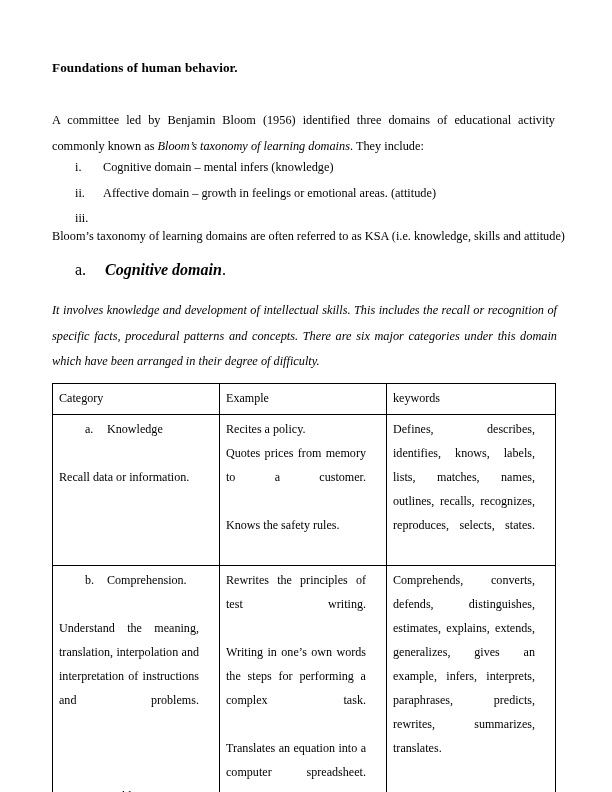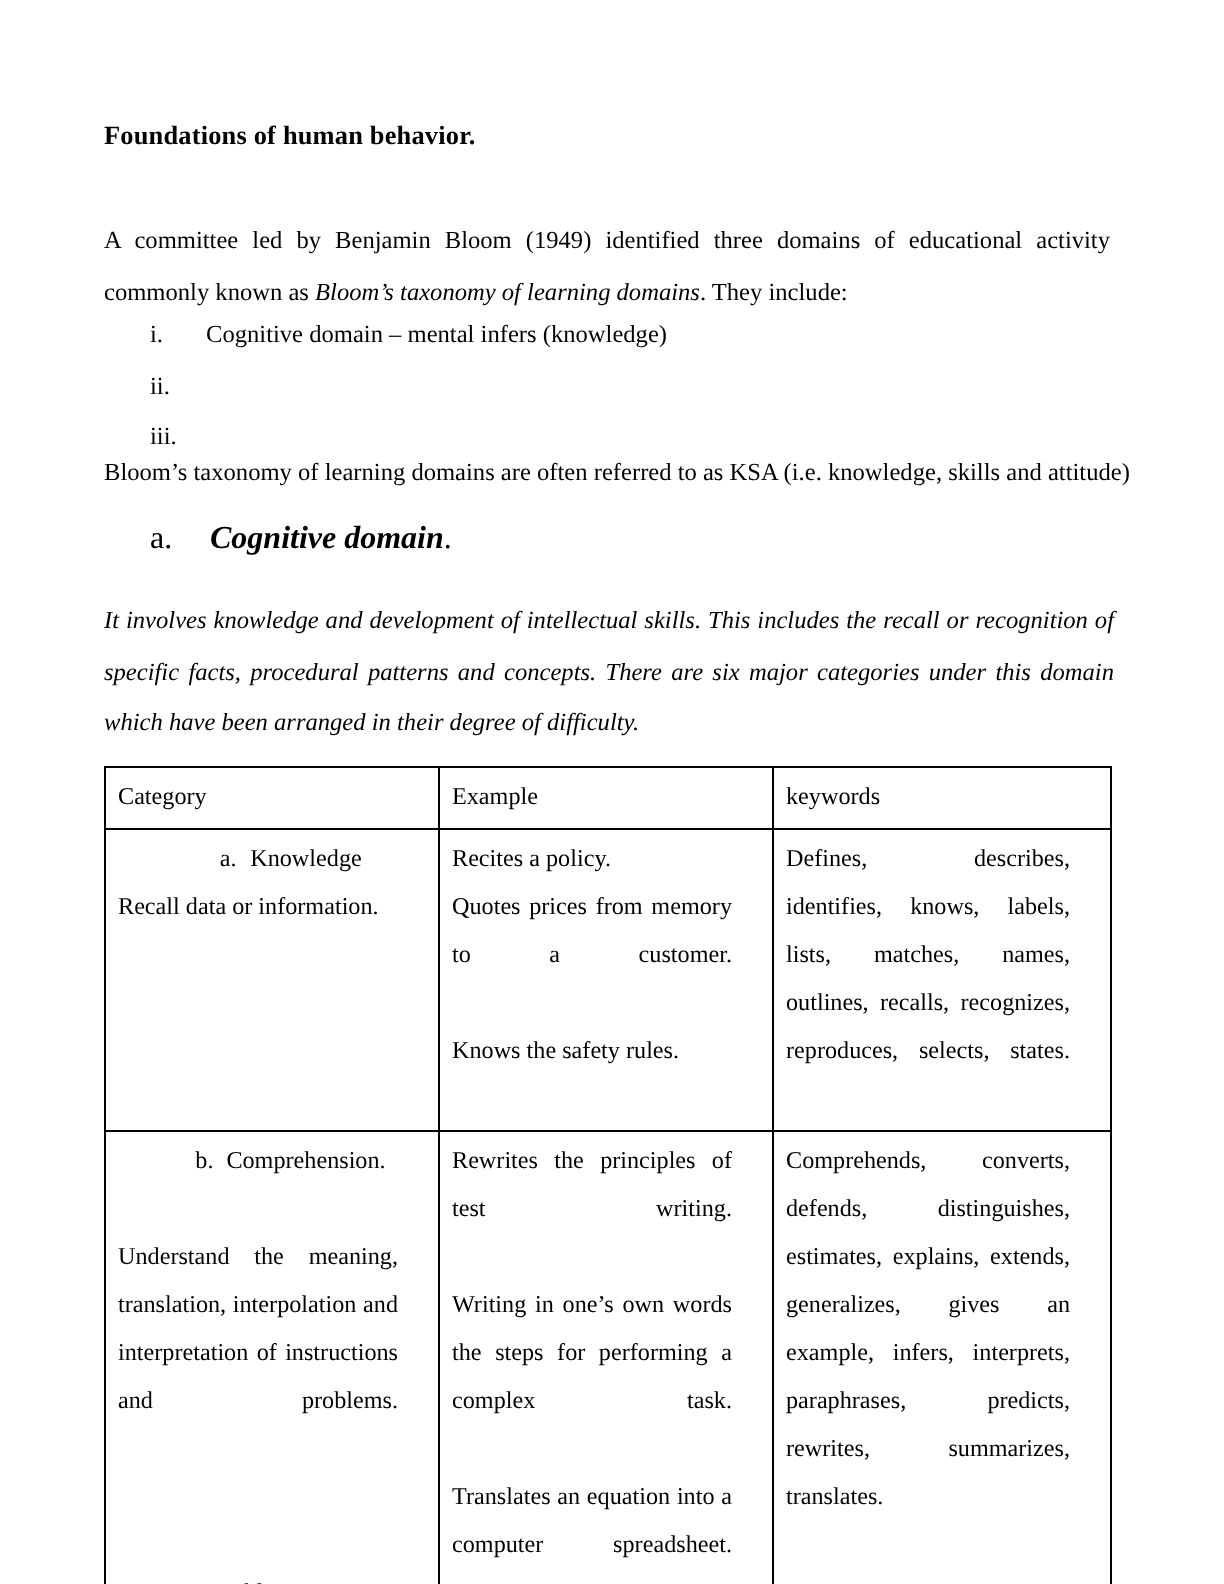--- a/index.html
+++ b/index.html
@@ -148,58 +148,59 @@
     padding-top: 1px;
     padding-bottom: 1px;
     text-align: left;
   }
 
   td.body-cell { height: 120px; }
   td.body-cell-2 { height: 217px; }
 
   .cat-line {
     padding-left: 26px;
-    text-align: center;
+    text-align: left;
     white-space: nowrap;
   }
   .cat-line .lbl-marker {
     display: inline-block;
     width: 22px;
   }
-  .cat-desc { }
+  .cat-desc { margin-top: 24px; }
   .cat-desc2 { margin-top: 24px; }
   .cat-extra { margin-top: 48px; }
   .ex-last { text-align: left; }
 
   
   .jfy { text-align: justify; }
   .jfy::after {
     content: "";
     display: inline-block;
     width: 100%;
   }
 </style>
 </head>
 <body>
 
 <div class="page">
 
   <div class="doc-title">Foundations of human behavior.</div>
 
   <div class="intro-para">
-    <span>A committee led by Benjamin Bloom (1949) identified three domains of educational activity commonly known as </span><span class="ital">Bloom’s taxonomy of learning domains</span><span>. They include:</span>
+    <span>A committee led by Benjamin Bloom (1956) identified three domains of educational activity commonly known as </span><span class="ital">Bloom’s taxonomy of learning domains</span><span>. They include:</span>
   </div>
 
   <div class="roman-list">
     <div class="roman-item">
       <span class="roman-marker">i.</span>
       <span class="roman-text">Cognitive domain – mental infers (knowledge)</span>
     </div>
     <div class="roman-item">
       <span class="roman-marker">ii.</span>
+      <span class="roman-text">Affective domain – growth in feelings or emotional areas. (attitude)</span>
     </div>
     <div class="roman-item">
       <span class="roman-marker">iii.</span>
     </div>
   </div>
 
   <div class="ksa-line">Bloom’s taxonomy of learning domains are often referred to as KSA (i.e. knowledge, skills and attitude)</div>
 
   <div class="sub-head">
     <span class="marker">a.</span><span class="sub-title">Cognitive domain</span><span>.</span>

